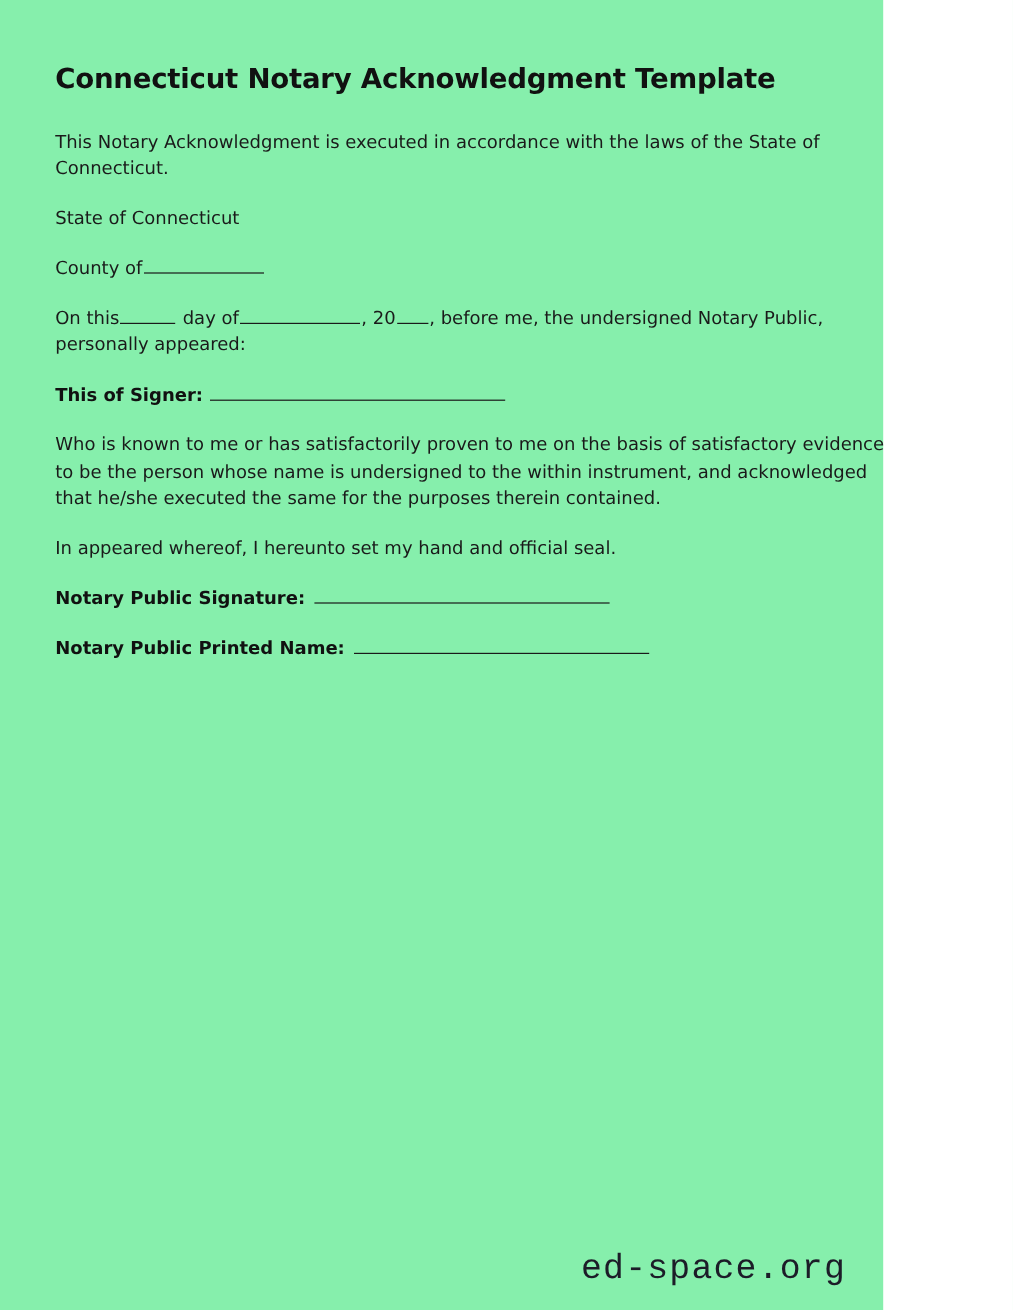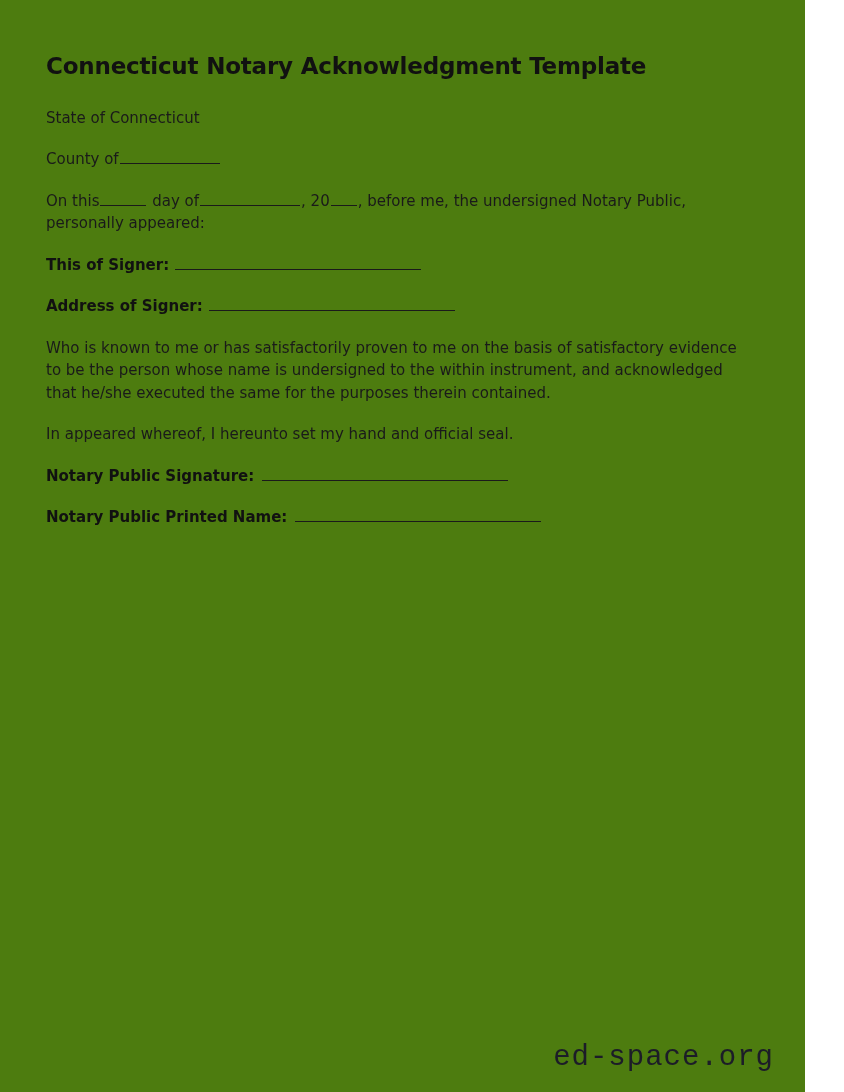--- a/index.html
+++ b/index.html
@@ -13,23 +13,23 @@
     position: relative;
     font-family: "DejaVu Sans", sans-serif;
     color: #1a1a1a;
     overflow: hidden;
   }
 
   .page {
     position: absolute;
     left: 0;
     top: 0;
-    width: 805px;
+    width: 736px;
     height: 1092px;
-    background: #4d7c0f;
+    background: #86efac;
   }
 
   .content {
     position: absolute;
     left: 46px;
     top: 52px;
     width: 706px;
   }
 
   .doc-title {
@@ -91,39 +91,37 @@
 </style>
 </head>
 <body>
 
 <div class="page">
 
   <div class="content">
 
     <h1 class="doc-title">Connecticut Notary Acknowledgment Template</h1>
 
+    <p class="para">This Notary Acknowledgment is executed in accordance with the laws of the State of Connecticut.</p>
 
     <p class="para">State of Connecticut</p>
 
     <p class="field-line">
       <span>County of</span><span class="blank blank-md"></span>
     </p>
 
     <p class="para">
       <span>On this</span><span class="blank blank-sm"></span>
       <span>day of</span><span class="blank blank-md"></span><span>, 20</span><span class="blank blank-yr"></span><span>, before me, the undersigned Notary Public, personally appeared:</span>
     </p>
 
     <p class="field-line">
       <span class="field-label">This of Signer:</span><span class="blank blank-field"></span>
     </p>
 
-    <p class="field-line">
-      <span class="field-label">Address of Signer:</span><span class="blank blank-addr"></span>
-    </p>
 
     <p class="para">Who is known to me or has satisfactorily proven to me on the basis of satisfactory evidence to be the person whose name is undersigned to the within instrument, and acknowledged that he/she executed the same for the purposes therein contained.</p>
 
     <p class="para">In appeared whereof, I hereunto set my hand and official seal.</p>
 
     <p class="field-line">
       <span class="field-label">Notary Public Signature:</span><span class="blank blank-sig"></span>
     </p>
 
     <p class="field-line">

